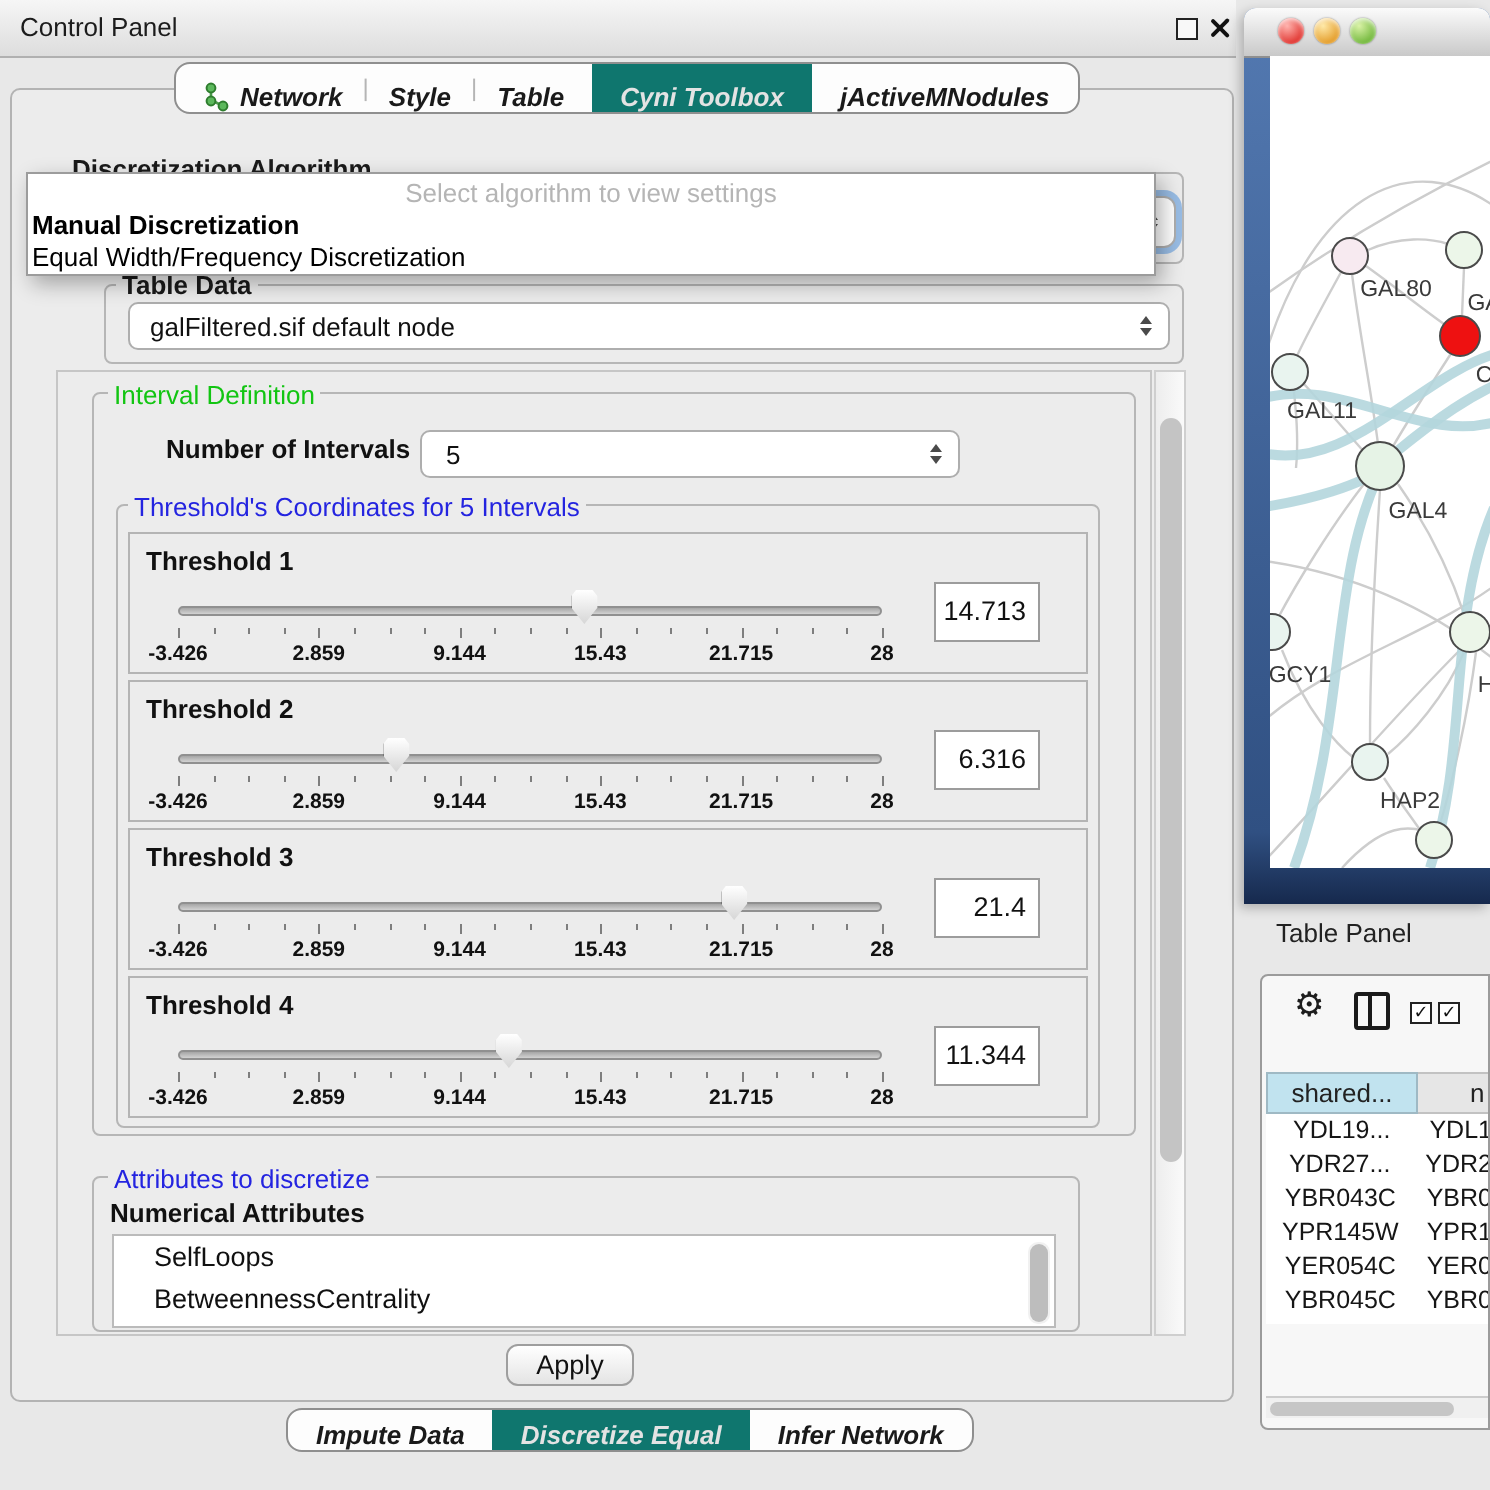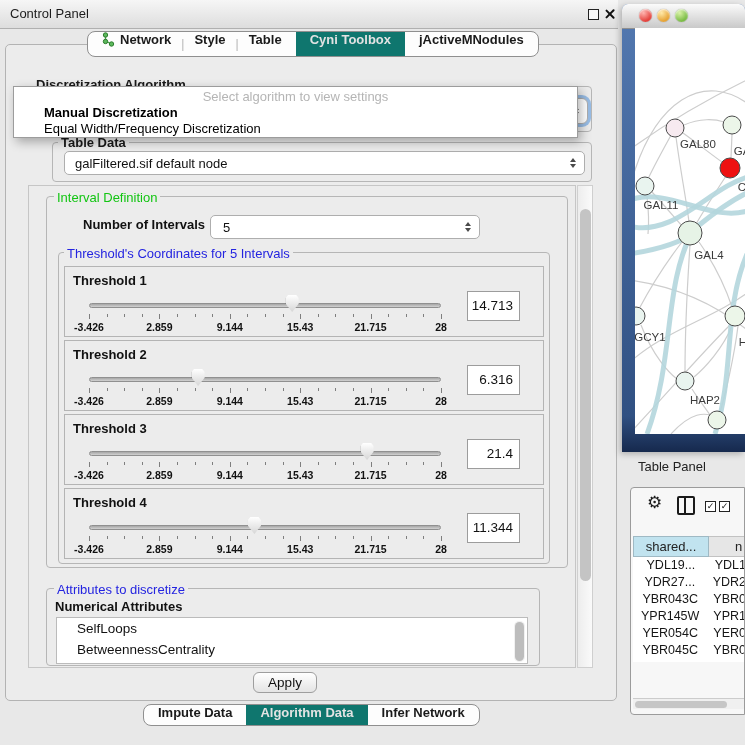--- a/index.html
+++ b/index.html
@@ -13,21 +13,21 @@
   #float-btn{left:588px;top:9px;width:9px;height:9px;border:1.5px solid #222;background:#f8f8f8;}
   #close-btn{left:604px;top:8px;width:12px;height:12px;}
   #close-btn::before,#close-btn::after{content:"";position:absolute;left:5px;top:0;width:2.4px;height:12px;background:#111;border-radius:1px;}
   #close-btn::before{transform:rotate(45deg);}
   #close-btn::after{transform:rotate(-45deg);}
 
   
   .tabbar{display:flex;align-items:stretch;background:#fdfdfd;border:1px solid #8f8f8f;border-radius:8px;overflow:hidden;height:26px;box-sizing:border-box;}
   #top-tabbar{left:87px;top:31px;}
   #bottom-tabbar{left:143px;top:704px;height:22px;}
-  .tab{display:flex;align-items:flex-start;gap:5px;padding:0 14px;font-size:13px;font-weight:600;color:#1a1a1a;background:transparent;white-space:nowrap;}
+  .tab{display:flex;align-items:flex-end;gap:5px;padding:0 14px;font-size:13px;font-weight:600;color:#1a1a1a;background:transparent;white-space:nowrap;font-style:italic;}
   .tab.selected{background:#0f766e;color:#e3e3e3;}
   .tabsep{display:flex;align-items:center;color:#b5b5b5;font-size:12px;margin:0 -4px;}
   .tabsep.hidden{visibility:hidden;width:0;margin:0;}
 
   
   #content-panel{left:5px;top:44px;width:612px;height:657px;background:#ececec;border:1px solid #b3b3b3;border-radius:5px;box-sizing:border-box;}
 
   .groupbox{border:1px solid #b6b6b6;border-radius:4px;background:transparent;box-sizing:border-box;}
   .grouptitle{position:absolute;font-size:13px;background:#ececec;padding:0 3px;white-space:nowrap;}
   .gt-dark{color:#1a1a1a;font-weight:600;}
@@ -38,21 +38,21 @@
   .combo{background:#fff;border:1px solid #aeaeae;border-radius:5px;box-sizing:border-box;display:flex;align-items:center;}
   .combo .val{flex:1;font-size:13px;color:#111;padding-left:10px;white-space:nowrap;overflow:hidden;}
   .updown{display:flex;flex-direction:column;align-items:center;margin-right:8px;}
   .tri-up{width:0;height:0;border-left:3.5px solid transparent;border-right:3.5px solid transparent;border-bottom:4.5px solid #4a4a4a;margin-bottom:2.5px;}
   .tri-down{width:0;height:0;border-left:3.5px solid transparent;border-right:3.5px solid transparent;border-top:4.5px solid #4a4a4a;}
 
   #algo-combo-fragment{left:540px;top:98px;width:48px;height:26px;border-radius:6px;box-shadow:0 0 0 3px rgba(96,156,224,.6);}
   
   #popup{left:13px;top:86px;width:565px;height:52px;background:#fff;border:1px solid #9c9c9c;box-shadow:3px 4px 10px rgba(0,0,0,.30);z-index:30;box-sizing:border-box;}
   #popup .ph{font-size:13px;color:#b5b5b5;text-align:center;padding-top:2px;height:16px;}
-  #popup .opt{font-size:13px;color:#000;padding-left:2px;height:16px;line-height:16px;white-space:nowrap;margin-left:28px;}
+  #popup .opt{font-size:13px;color:#000;padding-left:2px;height:16px;line-height:16px;white-space:nowrap;}
   #popup .opt.bold{font-weight:bold;}
 
   
   #scroll-viewport{left:28px;top:185px;width:548px;height:483px;border:1px solid #c6c6c6;box-sizing:border-box;}
   .vscrollbar{background:linear-gradient(to right,#ededed,#fafafa);border:1px solid #cfcfcf;box-sizing:border-box;}
   .scrollthumb{position:absolute;background:#c4c4c4;border-radius:6px;}
 
   
   .thr-panel{position:absolute;left:64px;width:480px;height:71px;border:1px solid #b4b4b4;box-sizing:border-box;background:#ececec;}
   .thr-label{position:absolute;left:8px;top:6px;font-size:13px;font-weight:bold;color:#111;}
@@ -339,21 +339,21 @@
   </div>
 
   <div id="apply-btn" class="abs">Apply</div>
 
   <div id="bottom-tabbar" class="abs tabbar">
       <div class="tab">
         <span>Impute Data</span>
       </div>
       <span class="tabsep hidden">|</span>
       <div class="tab selected">
-        <span>Algorithm Data</span>
+        <span>Discretize Equal</span>
       </div>
       <span class="tabsep hidden">|</span>
       <div class="tab">
         <span>Infer Network</span>
       </div>
     </div>
 
   <div id="net-window" class="abs">
     <div id="net-titlebar">
       <span id="light-red" class="light"></span>

